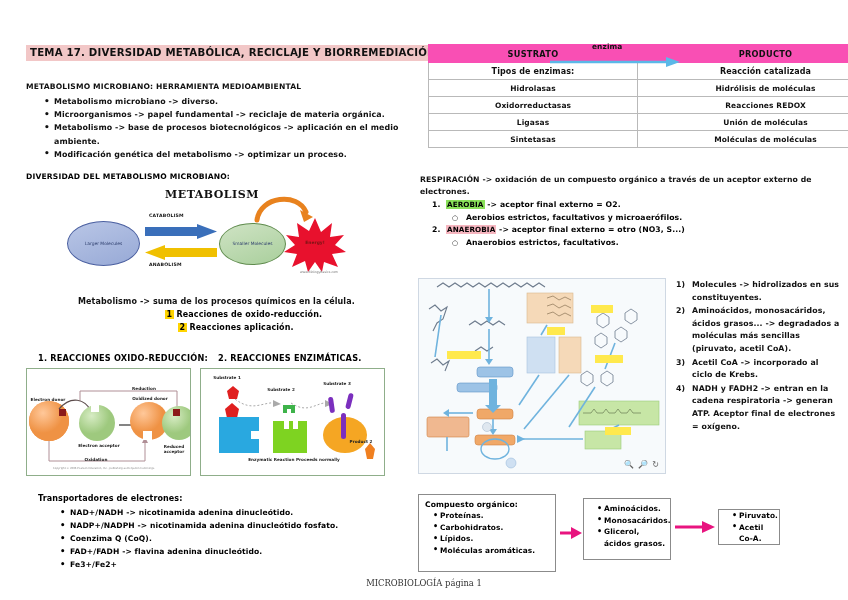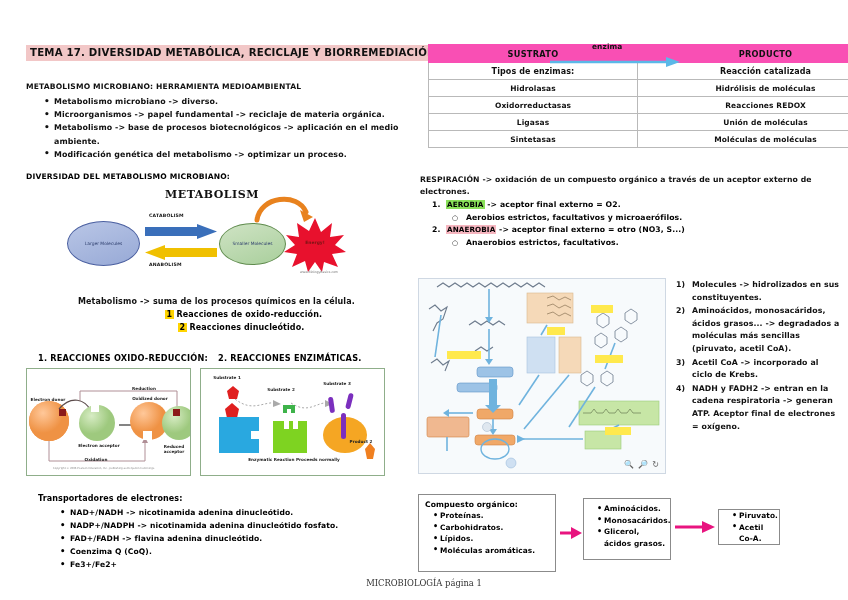--- a/index.html
+++ b/index.html
@@ -199,21 +199,21 @@
 
   <div class="met-def hand">
     <span class="b">Metabolismo</span><span> -&gt; suma de los procesos químicos en la célula.</span>
   </div>
   <div class="met-l1 hand">
     <span class="hl-y">1</span>
     <span>Reacciones de oxido-reducción.</span>
   </div>
   <div class="met-l2 hand">
     <span class="hl-y">2</span>
-    <span>Reacciones dinucleótido.</span>
+    <span>Reacciones aplicación.</span>
   </div>
 
   <div class="fh1 hand">1.  REACCIONES OXIDO-REDUCCIÓN:</div>
   <div class="fh2 hand">2.  REACCIONES ENZIMÁTICAS.</div>
 
   <div class="figbox redox">
     <svg style="position:absolute;left:0;top:0;width:163px;height:106px;" viewBox="0 0 163 106">
       <defs>
         <radialGradient id="gO" cx="35%" cy="30%">
             <stop offset="0" stop-color="#ffc89a"></stop>
@@ -292,22 +292,22 @@
     <div class="fig-inner-lbl" style="left:118px; top:12px; width:36px;">Substrate 3</div>
     <div class="fig-inner-lbl" style="left:144px; top:70px; width:32px;">Product 2</div>
     <div class="fig-inner-lbl" style="left:34px; top:88px; width:118px;">Enzymatic Reaction Proceeds normally</div>
   </div>
 
   <div class="trans-h hand">Transportadores de electrones:</div>
   <div class="trans-list hand">
     <ul>
       <li>NAD+/NADH -&gt; nicotinamida adenina dinucleótido.</li>
       <li>NADP+/NADPH -&gt; nicotinamida adenina dinucleótido fosfato.</li>
+      <li>Coenzima Q (CoQ).</li>
       <li>FAD+/FADH -&gt; flavina adenina dinucleótido.</li>
-      <li>Coenzima Q (CoQ).</li>
       <li>Fe3+/Fe2+</li>
     </ul>
   </div>
 
   <table class="tbl hand">
     <tbody>
         <tr class="hdr">
       <td>
         <span class="hdr-cell-txt">SUSTRATO</span>
       </td>

